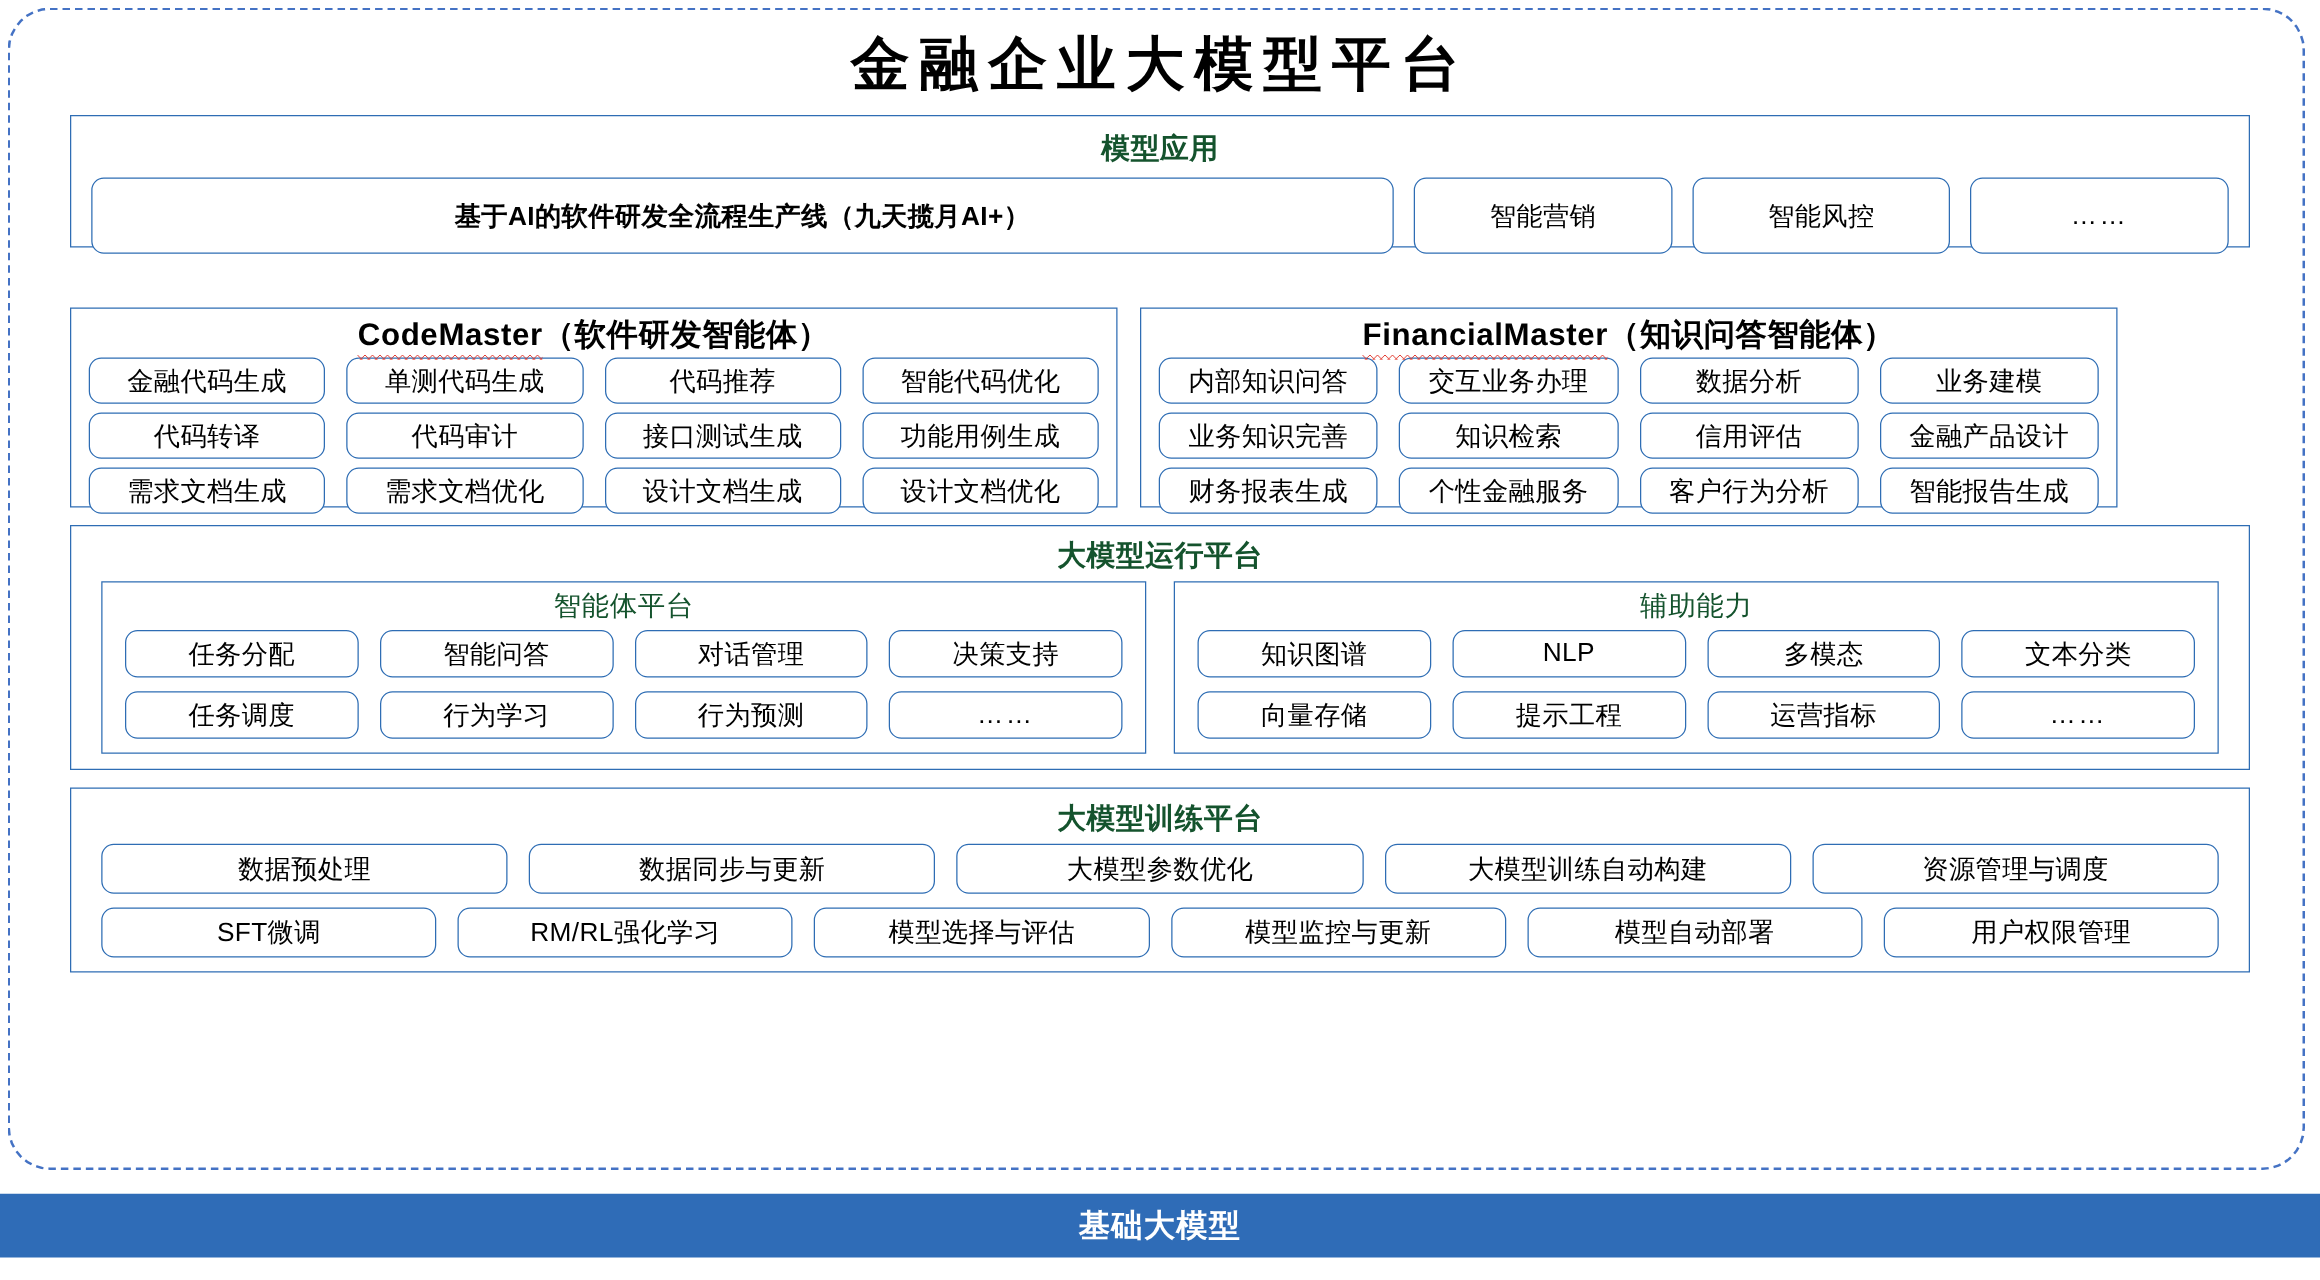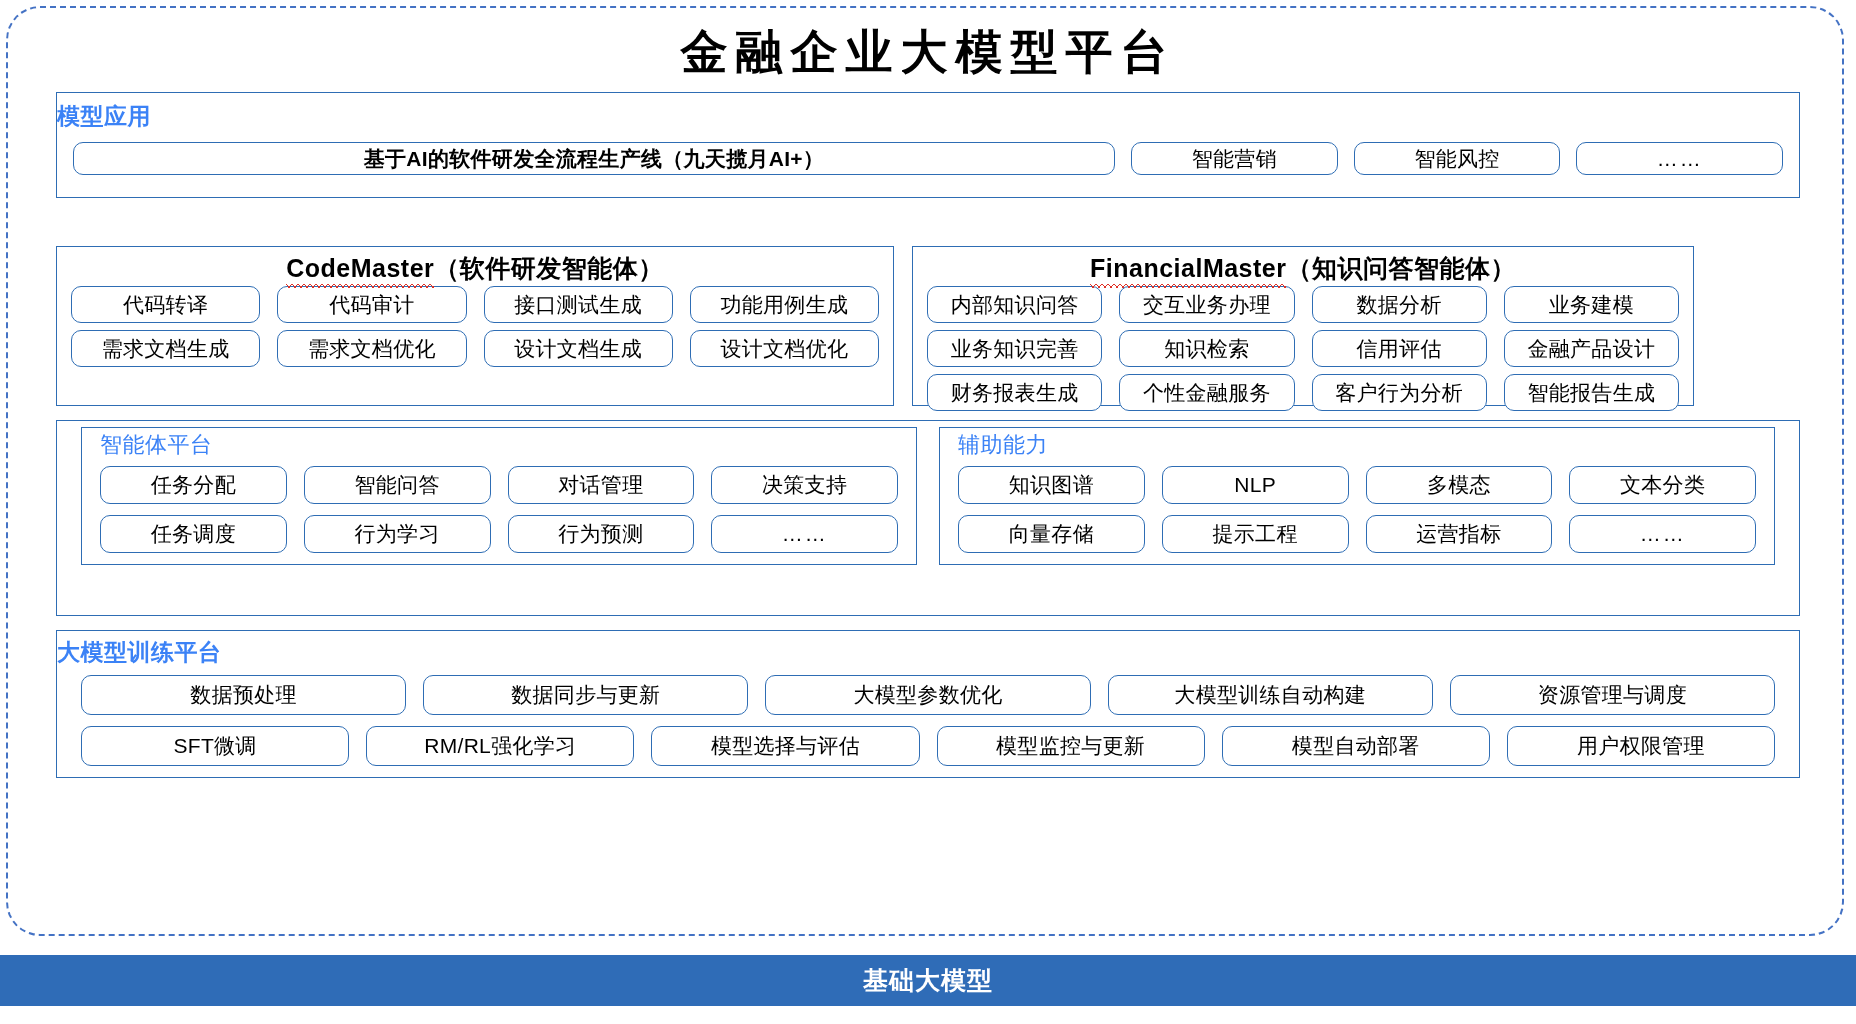--- a/index.html
+++ b/index.html
@@ -42,27 +42,26 @@
   }
 
   
   .panel {
     position: absolute;
     border: 1.4px solid #2E6DB4;
     box-sizing: border-box;
     background: #ffffff;
   }
   .panel-title {
-    text-align: left;
+    text-align: center;
     font-size: 23px;
     font-weight: 700;
-    color: #3b82f6;
+    color: #14532d;
     line-height: 30px;
     letter-spacing: 0.5px;
-    font-family: Liberation Mono, monospace;
   }
   .panel-title.sub {
     font-weight: 400;
     font-size: 22px;
   }
 
   
   .pill {
     border: 1.3px solid #2E6DB4;
     border-radius: 10px;
@@ -93,21 +92,21 @@
 
   
   #sec-apps {
     left: 56px; top: 92px; width: 1744px; height: 106px;
   }
   #sec-apps .panel-title { margin-top: 10px; }
   #sec-apps .apps-row {
     display: flex;
     gap: 16px;
     margin: 9px 16px 0 16px;
-    height: 33px;
+    height: 61px;
   }
   #apps-main-pill { flex: 0 0 1042px; }
   #sec-apps .apps-row > .pill.small { flex: 1 1 0; }
 
   
   #sec-codemaster { left: 56px;  top: 246px; width: 838px; height: 160px; }
   #sec-finmaster  { left: 912px; top: 246px; width: 782px; height: 160px; }
 
   .agent-title {
     text-align: center;
@@ -203,20 +202,26 @@
     <div class="pill small">智能营销</div>
     <div class="pill small">智能风控</div>
     <div class="pill small dots">……</div>
   </div>
 </div>
 
 <div class="panel" id="sec-codemaster">
   <div class="agent-title"><span class="eng">CodeMaster</span><span>（软件研发智能体）</span></div>
   <div class="agent-grid">
     <div class="pill-row">
+      <div class="pill">金融代码生成</div>
+      <div class="pill">单测代码生成</div>
+      <div class="pill">代码推荐</div>
+      <div class="pill">智能代码优化</div>
+    </div>
+    <div class="pill-row">
       <div class="pill">代码转译</div>
       <div class="pill">代码审计</div>
       <div class="pill">接口测试生成</div>
       <div class="pill">功能用例生成</div>
     </div>
     <div class="pill-row">
       <div class="pill">需求文档生成</div>
       <div class="pill">需求文档优化</div>
       <div class="pill">设计文档生成</div>
       <div class="pill">设计文档优化</div>
@@ -242,20 +247,21 @@
     <div class="pill-row">
       <div class="pill">财务报表生成</div>
       <div class="pill">个性金融服务</div>
       <div class="pill">客户行为分析</div>
       <div class="pill">智能报告生成</div>
     </div>
   </div>
 </div>
 
 <div class="panel" id="sec-runtime">
+  <div class="panel-title">大模型运行平台</div>
   <div class="runtime-cols">
 
     <div class="sub-panel">
       <div class="panel-title sub">智能体平台</div>
       <div class="stack">
         <div class="pill-row">
           <div class="pill">任务分配</div>
           <div class="pill">智能问答</div>
           <div class="pill">对话管理</div>
           <div class="pill">决策支持</div>

